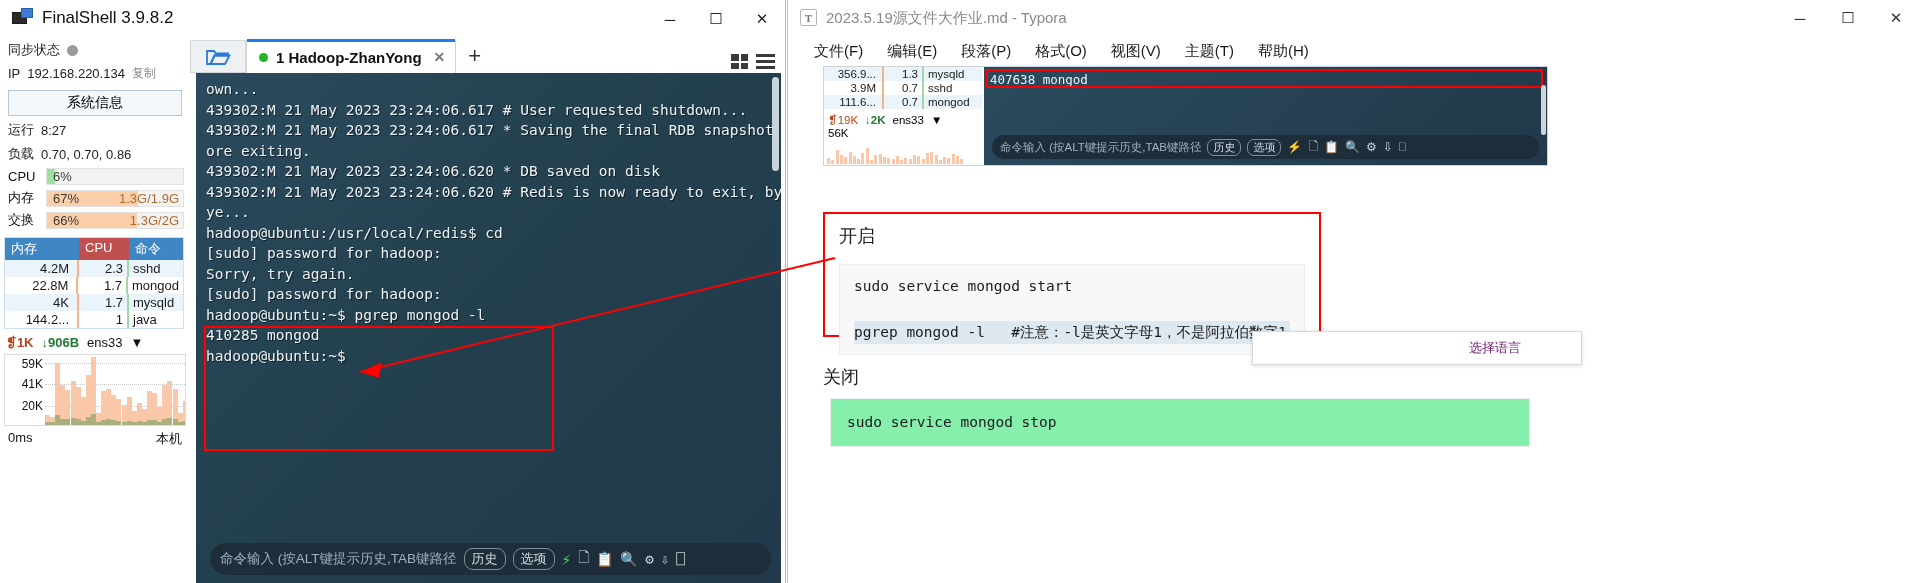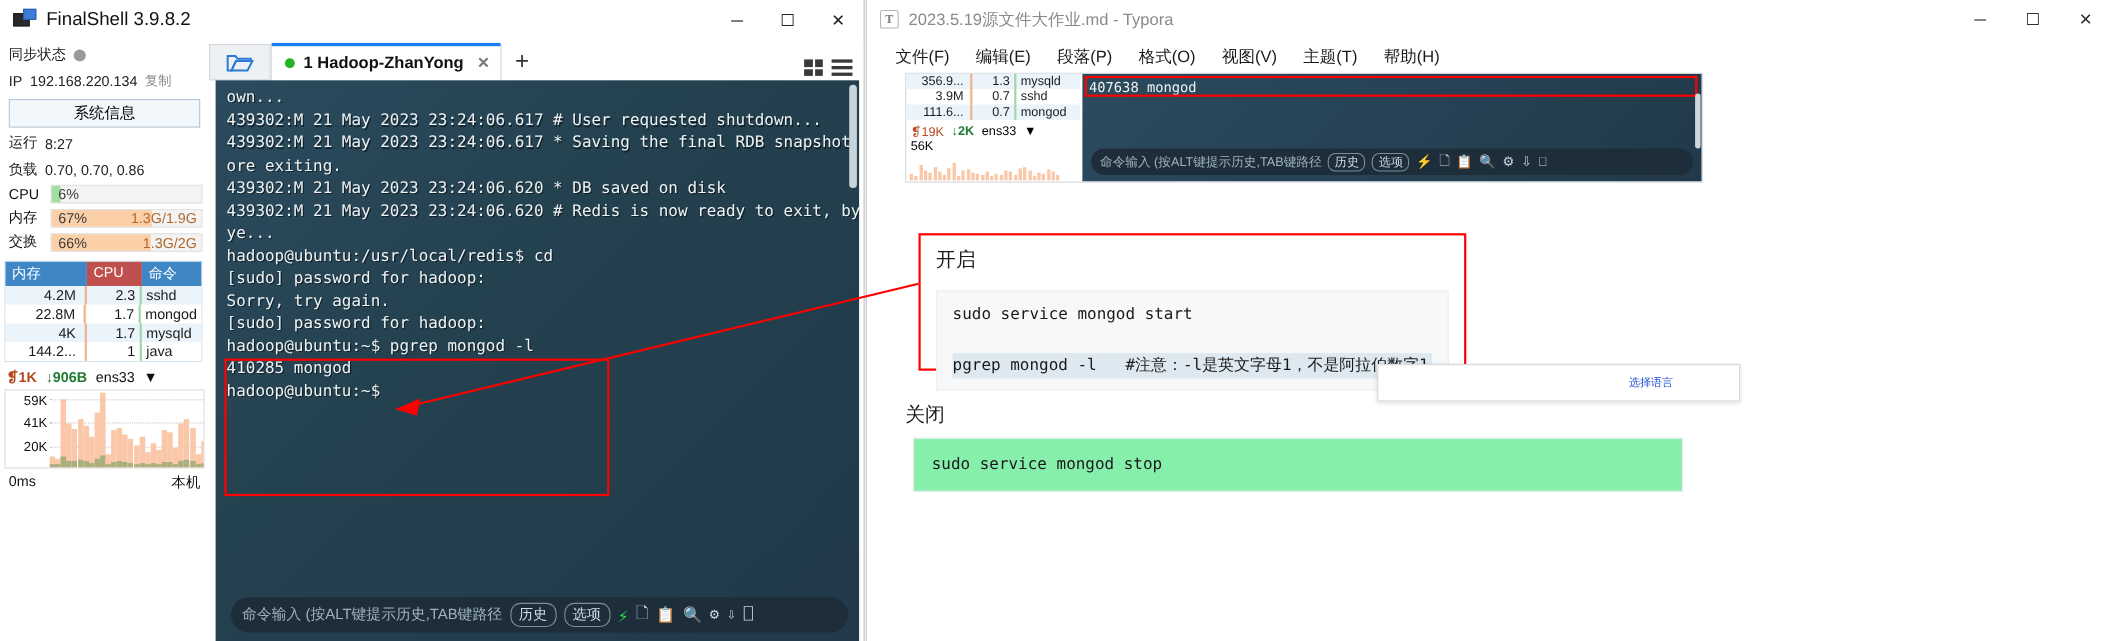--- a/index.html
+++ b/index.html
@@ -140,37 +140,37 @@
   .di-hl { position:absolute; left:162px; top:2px; right:4px; height:19px; border:2px solid #f00; }
   .di-cmd { position:absolute; left:168px; right:8px; bottom:6px; height:24px; background:#1d2e3a;
             border-radius:12px; display:flex; align-items:center; gap:6px; padding:0 8px; }
   .di-cmd .ph { font-family:"Liberation Sans",sans-serif; font-size:11.5px; color:#9fb1bd; white-space:nowrap; }
   .di-pill { border:1px solid #7d8e99; border-radius:7px; padding:0 5px; font-size:11px; color:#cfdbe2;
              font-family:"Liberation Sans",sans-serif; }
   .di-ic { font-size:12px; color:#c6d3da; }
   .di-ic.bolt { color:#22e04a; font-weight:bold; }
   .di-vscroll { position:absolute; right:1px; top:18px; width:5px; height:50px; background:#cfd6db; border-radius:3px; }
 
-  .sec1 { position:absolute; left:35px; top:146px; width:498px; height:125px; border:2px solid #f00;margin-left:12px; }
+  .sec1 { position:absolute; left:35px; top:146px; width:498px; height:125px; border:2px solid #f00; }
   .sec-h { font-size:18px; color:#1a1a1a; padding:10px 0 0 14px; }
   .code { margin:16px 14px 0 14px; background:#f7f8f9; border:1px solid #eceef0;
           font-family:"DejaVu Sans Mono", monospace; font-size:14.5px; color:#1a1a1a;
           padding:10px 14px; line-height:23px; white-space:pre; }
   .code .hl2 { background:#dde8f0; display:block; }
   .code .cm { color:#1a1a1a; }
 
   .sec2-h { position:absolute; left:35px; top:299px; font-size:18px; color:#1a1a1a; }
   .code2 { position:absolute; left:42px; top:332px; width:700px; background:#86efac;
            border:1px solid #eceef0; font-family:"DejaVu Sans Mono", monospace; font-size:14.5px;
            color:#1a1a1a; padding:12px 16px; line-height:23px; white-space:pre; }
 
   .lang-pop { position:absolute; left:464px; top:265px; width:330px; height:34px; background:#fff;
               border:1px solid #d8d8d8; box-shadow:0 1px 4px rgba(0,0,0,.14);
               display:flex; align-items:center; justify-content:flex-end; padding-right:60px;
-              font-size:10px; color:#1d4ed8; }
+              font-size:13px; color:#701a75; }
 
   .arrow-svg { position:absolute; left:0; top:0; width:1920px; height:583px; pointer-events:none; }
 </style>
 </head>
 <body>
 
 <div class="screen">
 
   <div class="fs-window">
 

